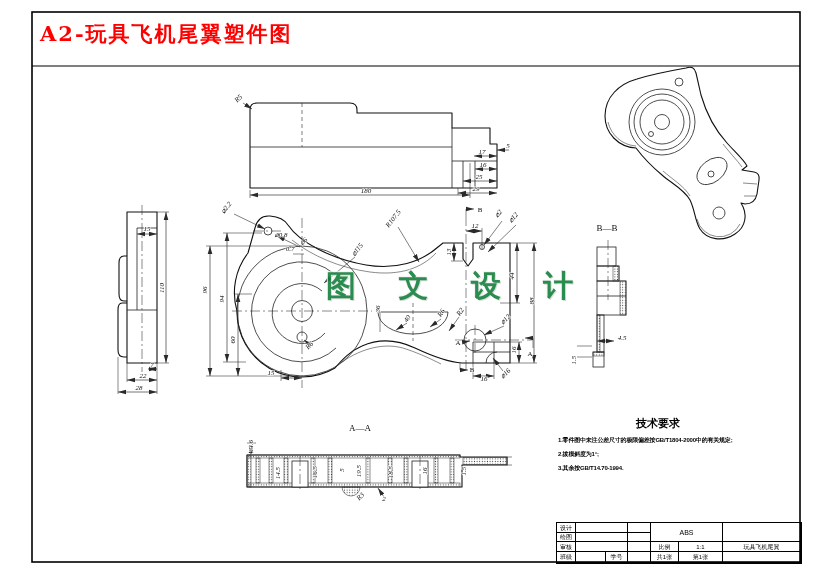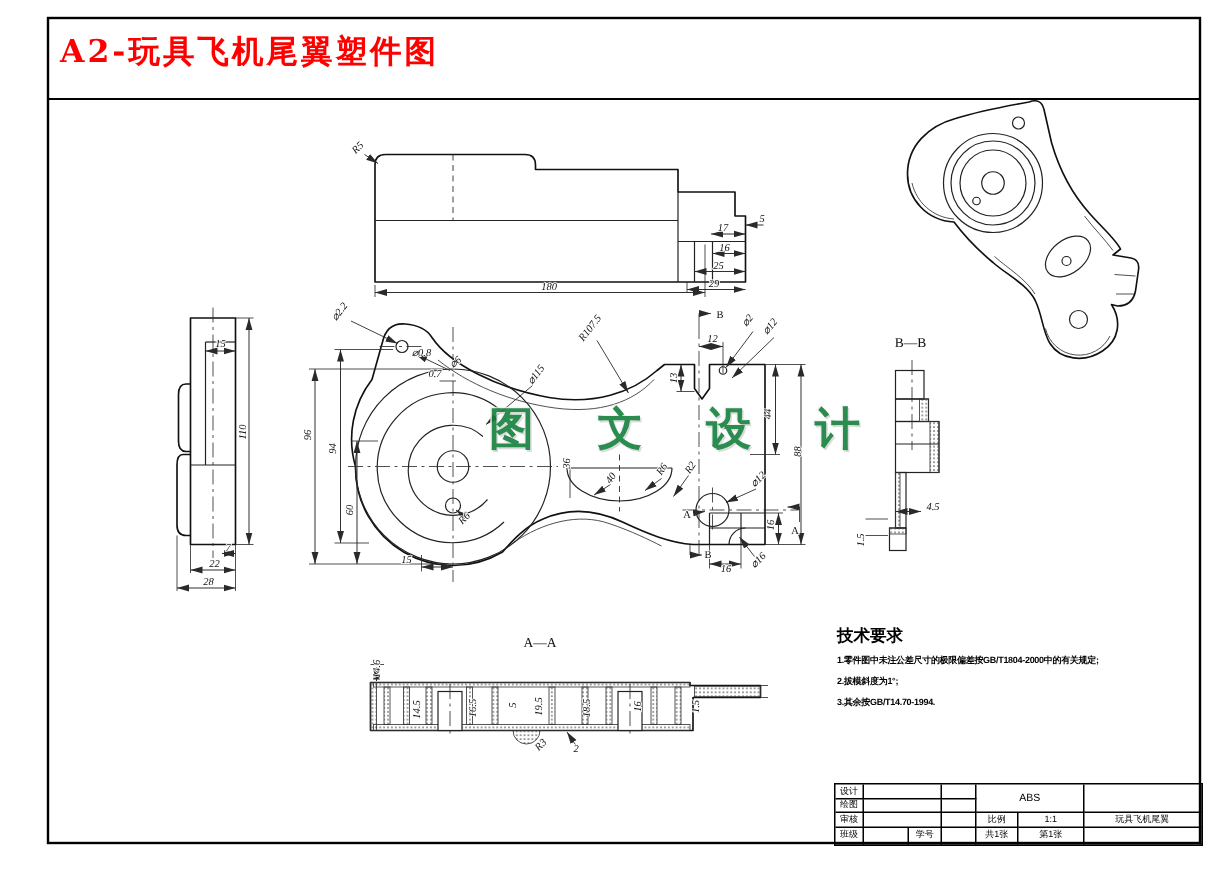--- a/index.html
+++ b/index.html
@@ -18,21 +18,21 @@
   .cl{stroke:#2a2a2a;stroke-width:.55;fill:none;stroke-dasharray:10 3 2 3;}
   .dash{stroke:#2a2a2a;stroke-width:.6;fill:none;stroke-dasharray:4 3;}
   .dl{stroke:#2a2a2a;stroke-width:.65;fill:none;marker-start:url(#ar);marker-end:url(#ar);}
   .dls{stroke:#2a2a2a;stroke-width:.65;fill:none;marker-start:url(#ar);}
   .ldr{stroke:#2a2a2a;stroke-width:.6;fill:none;marker-end:url(#ar);}
   .dots{fill:url(#dotp);stroke:#333;stroke-width:.55;}
   .wht{fill:#fff;stroke:#222;stroke-width:.8;}
   #anno-layer text{font:italic 7px "Liberation Serif",serif;fill:#101010;text-anchor:middle;
          paint-order:stroke;stroke:#fff;stroke-width:1.1px;}
   .techreq{position:absolute;left:558px;top:416px;width:246px;color:#000;}
-  .tr-title{font-weight:bold;font-size:11px;text-align:left;width:200px;
+  .tr-title{font-weight:bold;font-size:11px;text-align:center;width:200px;
          font-family:"Liberation Serif",serif;}
   .tr-line{font-weight:bold;font-size:6px;margin-top:5px;white-space:nowrap;
          transform-origin:0 0;letter-spacing:-.2px;}
   .tblock{position:absolute;left:556px;top:522px;width:244px;height:40px;
          border:1.2px solid #000;box-sizing:content-box;display:grid;
          grid-template-columns:19px 30px 22px 23px 28px 44px 78px;
          grid-template-rows:10px 9px 10px 11px;font-size:6px;line-height:1;color:#000;}
   .tb{border-right:.6px solid #000;border-bottom:.6px solid #000;display:flex;
          align-items:center;justify-content:center;overflow:hidden;white-space:nowrap;}
   .tb.abs{font-size:7px;}

